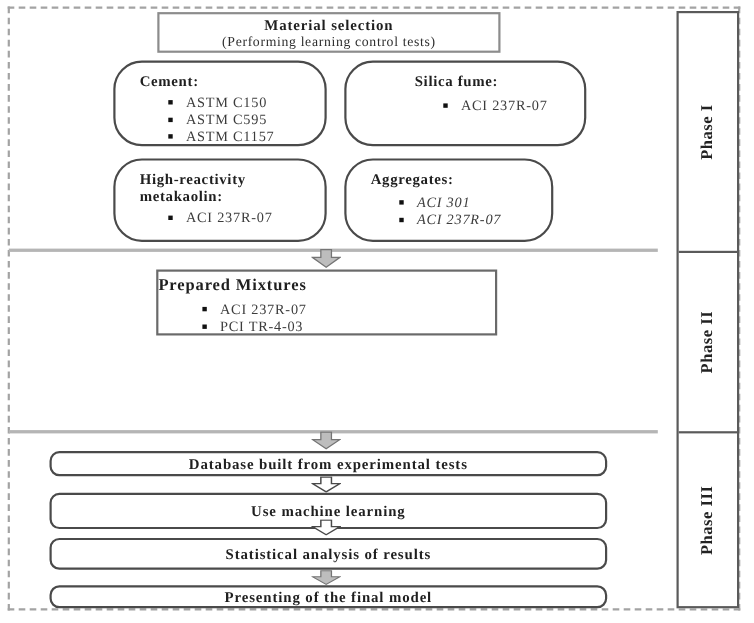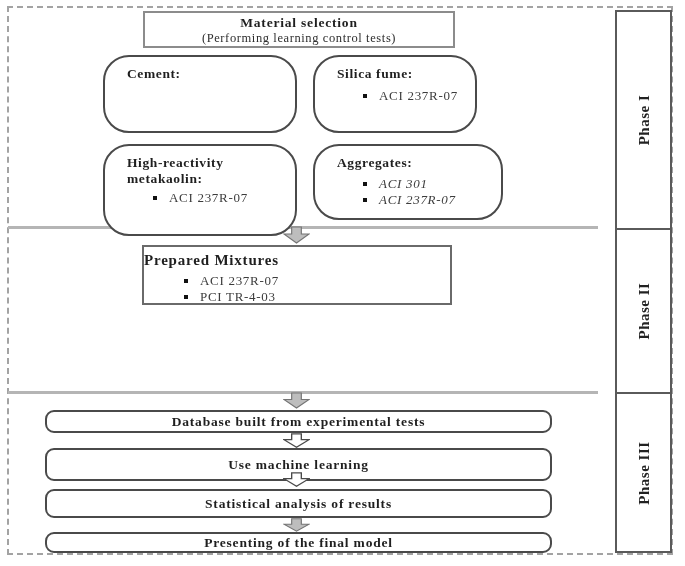--- a/index.html
+++ b/index.html
@@ -36,22 +36,22 @@
     border:2px solid #8c8c8c;box-sizing:border-box;background:#fff;text-align:center;
   }
   .header-title{font-size:13.5px;font-weight:bold;letter-spacing:.8px;margin-top:2px;}
   .header-sub{font-size:12.5px;letter-spacing:.6px;color:#2e2e2e;}
   
   .mat-box{
     position:absolute;border:2px solid #4a4a4a;border-radius:26px;
     box-sizing:border-box;background:#fff;
   }
   .mat-box.b0{left:103px;top:55px;width:194px;height:78px;}
-  .mat-box.b1{left:313px;top:55px;width:164px;height:78px;}
-  .mat-box.b2{left:103px;top:144px;width:194px;height:92px;}
+  .mat-box.b1{left:313px;top:55px;width:220px;height:78px;padding-left:40px;}
+  .mat-box.b2{left:103px;top:144px;width:194px;height:76px;}
   .mat-box.b3{left:313px;top:144px;width:190px;height:76px;}
   .mat-title{font-size:13.5px;font-weight:bold;letter-spacing:.6px;margin:9px 14px 0 22px;line-height:16px;}
   .b-list{margin:3px 0 0 0;padding:0;}
   .b-item{display:flex;align-items:flex-start;font-size:13px;letter-spacing:.7px;line-height:15.5px;color:#3c3c3c;}
   .sq{flex:0 0 auto;width:4px;height:4px;background:#111;margin:6px 12px 0 0;}
   .ind-48{padding-left:48px;}
   .ind-40{padding-left:40px;}
   .ind-36{padding-left:36px;}
   .gray-text .b-item{color:#5f5f5f;}
   
@@ -106,20 +106,34 @@
     </div>
   </div>
 
   <div class="header-box">
     <div class="header-title">Material selection</div>
     <div class="header-sub">(Performing learning control tests)</div>
   </div>
 
   <div class="mat-box b0">
     <div class="mat-title">Cement:</div>
+    <div class="b-list ind-48">
+      <div class="b-item">
+          <span class="sq"></span>
+          <span>ASTM C150</span>
+        </div>
+      <div class="b-item">
+          <span class="sq"></span>
+          <span>ASTM C595</span>
+        </div>
+      <div class="b-item">
+          <span class="sq"></span>
+          <span>ASTM C1157</span>
+        </div>
+    </div>
   </div>
 
   <div class="mat-box b1">
     <div class="mat-title">Silica fume:</div>
     <div class="b-list ind-48" style="margin-top:6px;">
       <div class="b-item">
           <span class="sq"></span>
           <span>ACI 237R-07</span>
         </div>
     </div>

